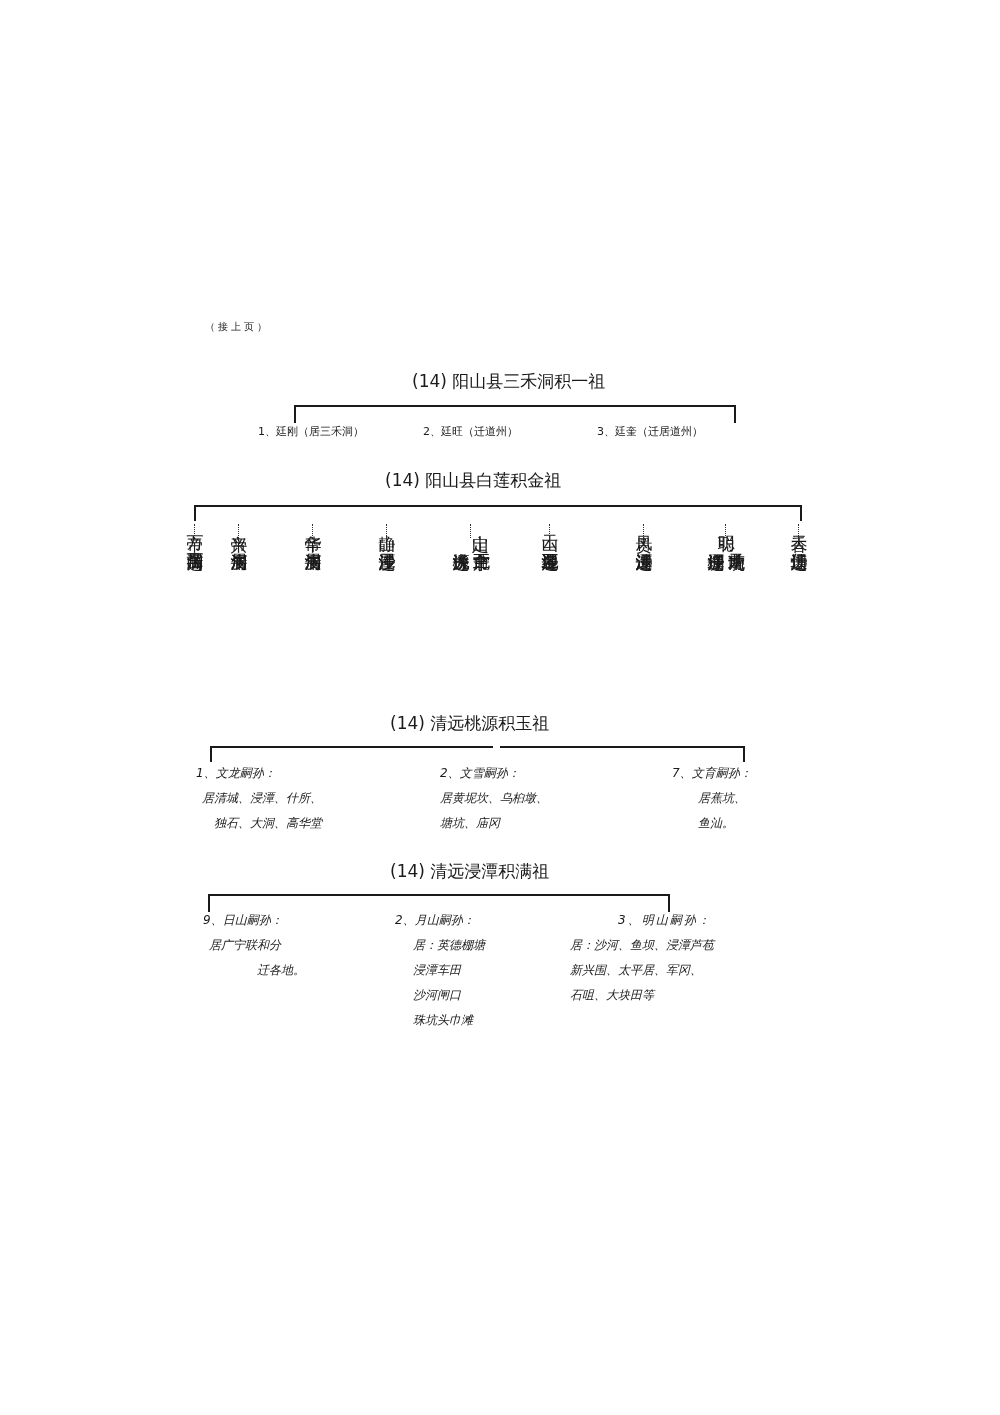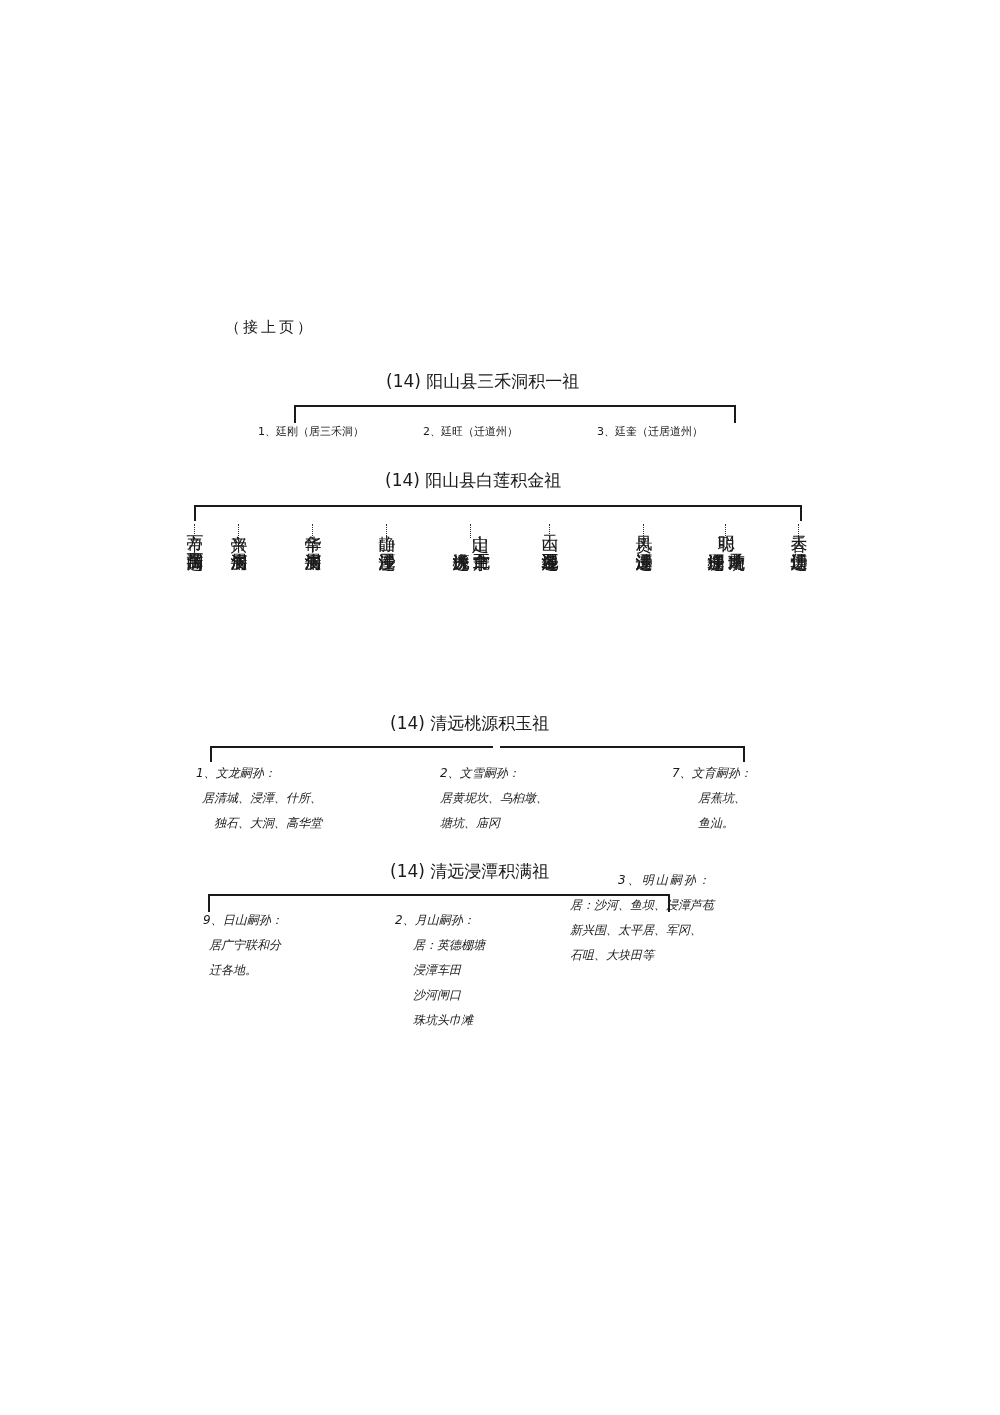--- a/index.html
+++ b/index.html
@@ -14,24 +14,24 @@
           font-size:17px; line-height:18.5px; }
   .vert span { display:block; }
   .dots { width:2px; border-left:1.5px dotted #333; margin:2px 0; }
   .vcols { position:absolute; display:flex; flex-direction:row; gap:2px; }
   .vcol { display:flex; flex-direction:column; font-size:17px; line-height:18.5px; }
   .block { position:absolute; font-size:12px; line-height:25px; white-space:nowrap;font-style:italic; }
 </style>
 </head>
 <body>
 
-<div class="abs t" style="left:205px;top:317px;font-size:15px;letter-spacing:3px;margin-left:20px;">（接上页）</div>
+<div class="abs t" style="left:205px;top:317px;font-size:10px;letter-spacing:3px;">（接上页）</div>
 
 <div>
-  <div class="abs t title" style="left:386px;top:371px;">(14) 阳山县三禾洞积一祖</div>
+  <div class="abs t title" style="left:412px;top:371px;">(14) 阳山县三禾洞积一祖</div>
   <div class="hline" style="left:294px;top:405px;width:442px;"></div>
   <div class="vline" style="left:294px;top:405px;height:18px;"></div>
   <div class="vline" style="left:734px;top:405px;height:18px;"></div>
   <div class="abs t" style="left:258px;top:422px;">1、廷刚（居三禾洞）</div>
   <div class="abs t" style="left:423px;top:422px;">2、廷旺（迁道州）</div>
   <div class="abs t" style="left:597px;top:422px;">3、廷奎（迁居道州）</div>
 </div>
 
 <div>
   <div class="abs t title" style="left:385px;top:470px;">(14) 阳山县白莲积金祖</div>
@@ -128,28 +128,28 @@
 
 <div>
   <div class="abs t title" style="left:390px;top:861px;">(14) 清远浸潭积满祖</div>
   <div class="hline" style="left:208px;top:894px;width:462px;"></div>
   <div class="vline" style="left:208px;top:894px;height:18px;"></div>
   <div class="vline" style="left:668px;top:894px;height:18px;"></div>
 
   <div class="block" style="left:203px;top:908px;">
     <div>9、日山嗣孙：</div>
     <div style="padding-left:6px;">居广宁联和分</div>
-    <div style="padding-left:6px;">迁各地。</div>
+    <div style="padding-left:6px;margin-left:48px;">迁各地。</div>
   </div>
   <div class="block" style="left:395px;top:908px;">
     <div>2、月山嗣孙：</div>
     <div style="padding-left:18px;">居：英德棚塘</div>
     <div style="padding-left:18px;">浸潭车田</div>
     <div style="padding-left:18px;">沙河闸口</div>
     <div style="padding-left:18px;">珠坑头巾滩</div>
   </div>
-  <div class="block" style="left:570px;top:868px;">
+  <div class="block" style="left:570px;top:908px;">
     <div style="padding-left:48px;letter-spacing:2px;">3、明山嗣孙：</div>
     <div>居：沙河、鱼坝、浸潭芦苞</div>
     <div>新兴围、太平居、军冈、</div>
     <div>石咀、大块田等</div>
   </div>
 </div>
 
 </body></html>

